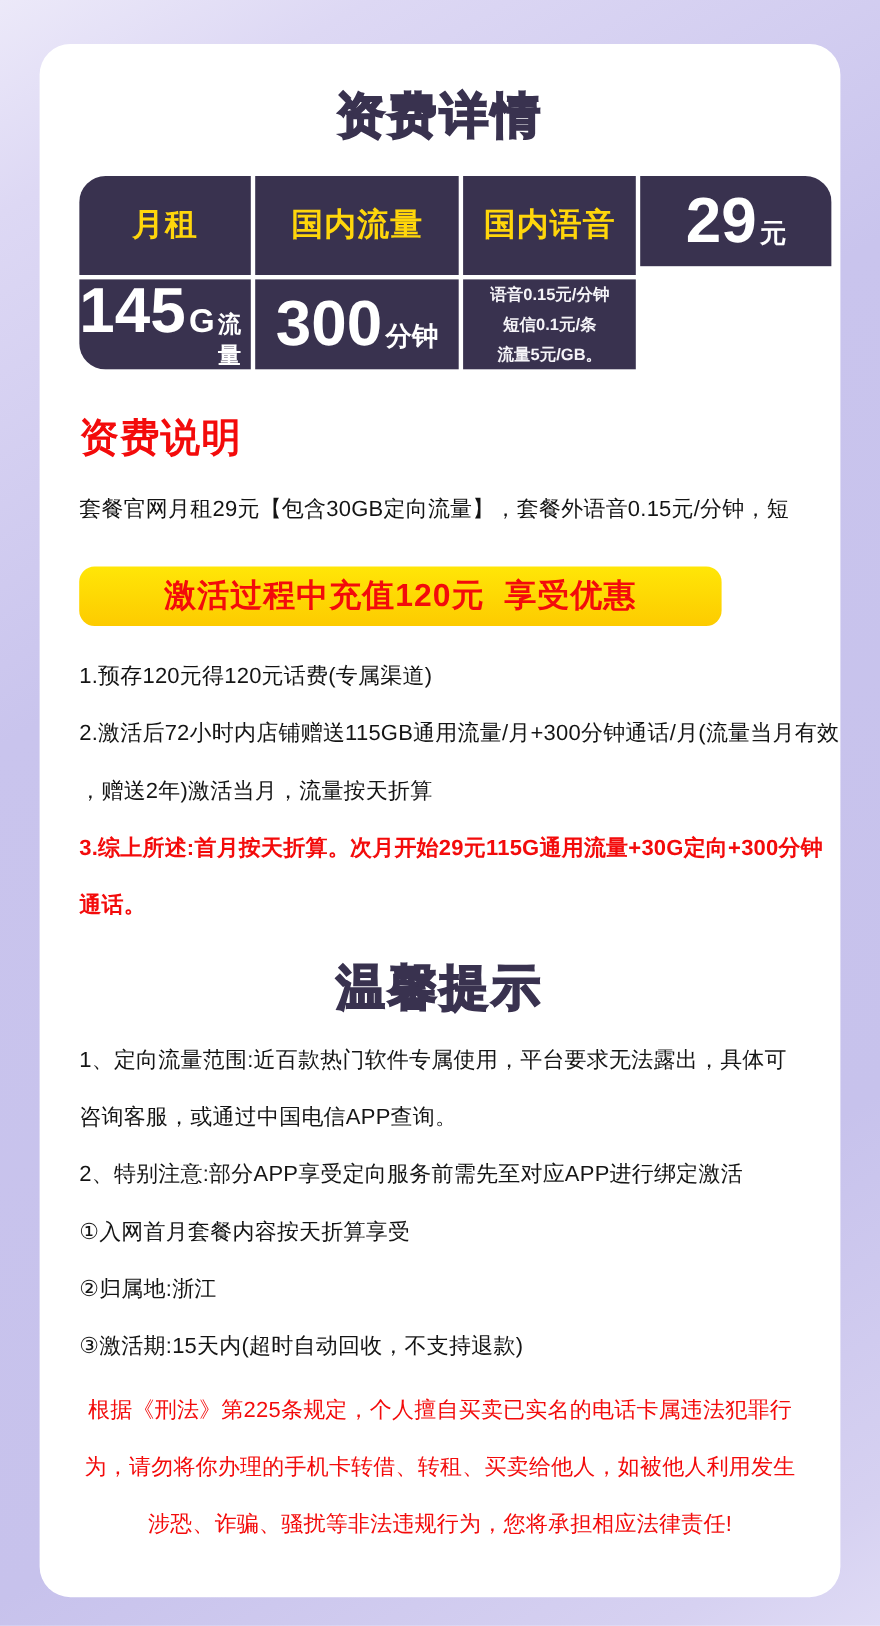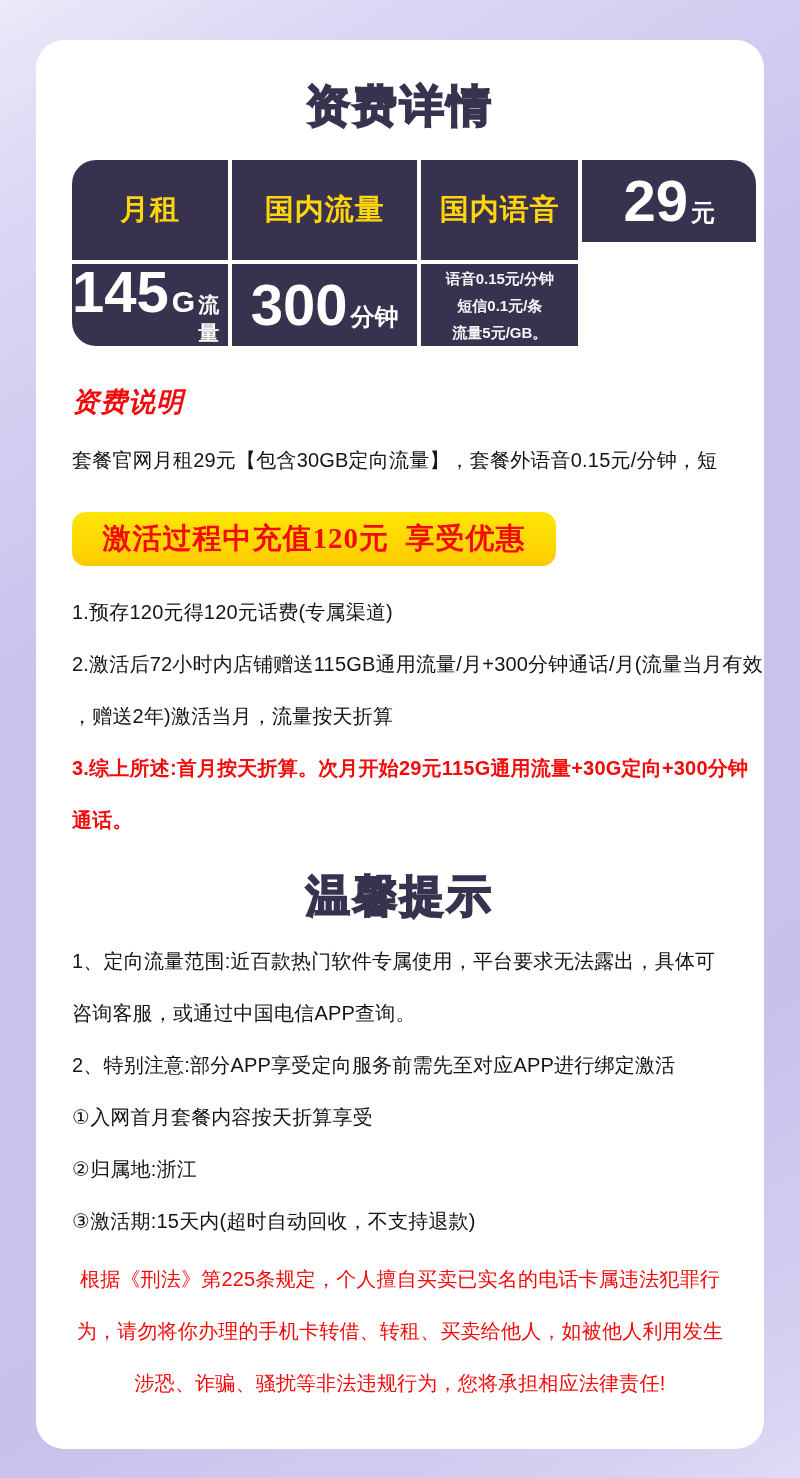--- a/index.html
+++ b/index.html
@@ -18,39 +18,39 @@
     text-align:center; font-size:44px; font-weight:bold; color:#39324f;
     letter-spacing:3px; -webkit-text-stroke:2px #39324f; line-height:1.1;
   }
   .plan-table {
     margin:30px auto 0; width:684px;
     display:grid; grid-template-columns:159fr 189fr 160fr 177fr;
     grid-auto-rows:auto; gap:4px;
     background:#ffffff; border-radius:24px; overflow:hidden;
   }
   .cell { background:#39324f; display:flex; align-items:center; justify-content:center; }
-  .cell.head { height:100px; }
+  .cell.head { height:90px; }
   .cell.val  { height:82px; flex-direction:row; }
   .cell.head span { color:#ffd60b; font-size:29px; font-weight:bold; letter-spacing:1px; }
   .bignum { color:#ffffff; font-size:58px; font-weight:bold; line-height:1; }
   .valwrap { display:flex; align-items:baseline; gap:3px; }
   .unit   { color:#ffffff; font-size:24px; font-weight:bold; }
   .unit-mid { color:#ffffff; font-size:30px; font-weight:bold; }
   .unit-sm  { color:#ffffff; font-size:21px; font-weight:bold; }
   .extra-lines { display:flex; flex-direction:column; justify-content:center; }
   .extra-lines div { color:#f5f4f8; font-size:15px; font-weight:bold; line-height:27px; text-align:center; letter-spacing:0; }
   .section-red-heading {
-    margin:38px 0 0 0; color:#f30b0b; font-size:27px; font-weight:bold; letter-spacing:1px;font-style:italic;
+    margin:38px 0 0 0; color:#f30b0b; font-size:36px; font-weight:bold; letter-spacing:1px;
   }
   .bodyline { font-size:20px; color:#141414; line-height:52px; white-space:nowrap; letter-spacing:0.2px; }
   .fee-note { margin-top:14px; }
   .promo-banner {
-    margin-top:26px; width:484px; height:54px; border-radius:14px;
+    margin-top:26px; width:584px; height:54px; border-radius:14px;
     background:linear-gradient(180deg,#ffe607 0%,#fdcb00 100%);
-    display:flex; align-items:center; justify-content:center;font-family:Liberation Serif, serif;
+    display:flex; align-items:center; justify-content:center;
   }
   .promo-banner span { color:#f30b0b; font-size:29px; font-weight:bold; letter-spacing:1px; white-space:pre; }
   .notes { margin-top:20px; }
   .redline { color:#f30b0b !important; font-weight:bold; }
   .tips-title { margin-top:26px; }
   .tips { margin-top:14px; }
   .legal { margin-top:6px;text-align:center; }
   .legal .bodyline { color:#f30b0b; line-height:52px; }
 </style>
 </head>

